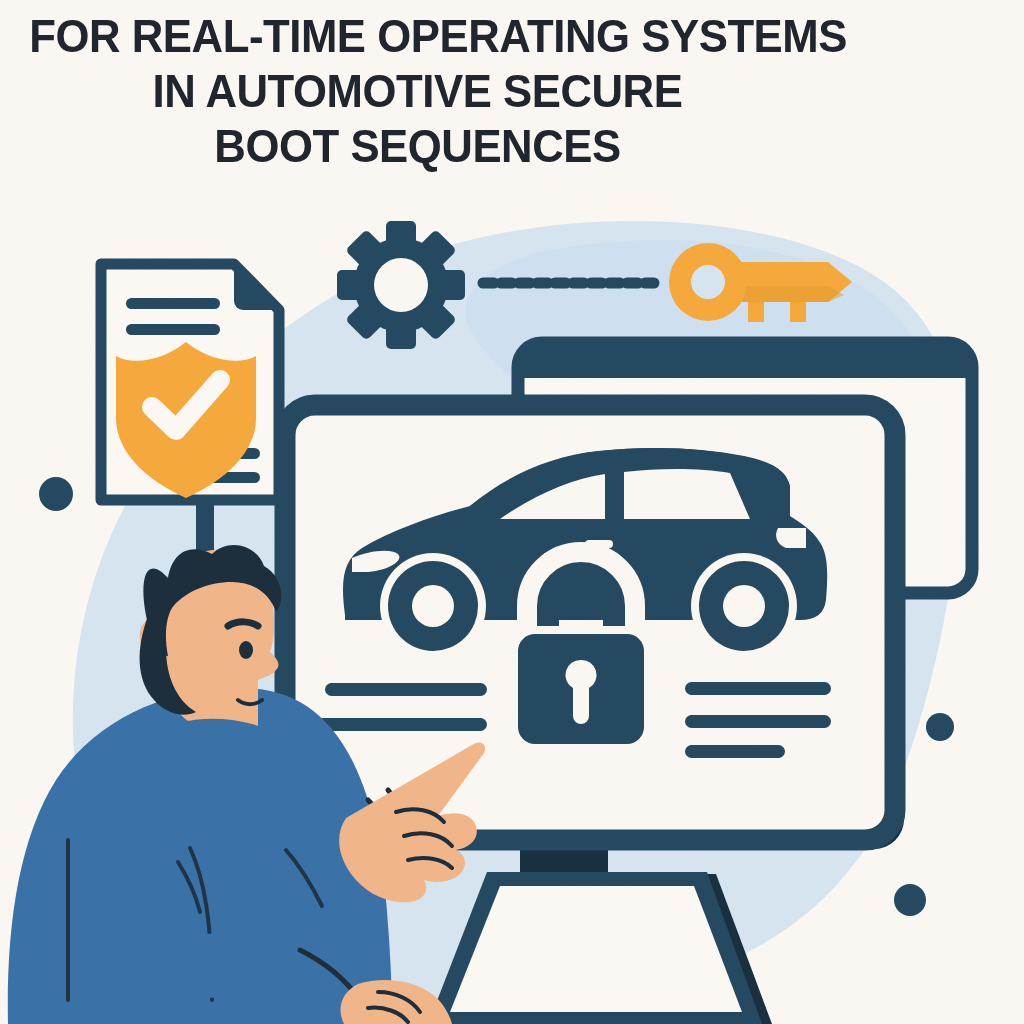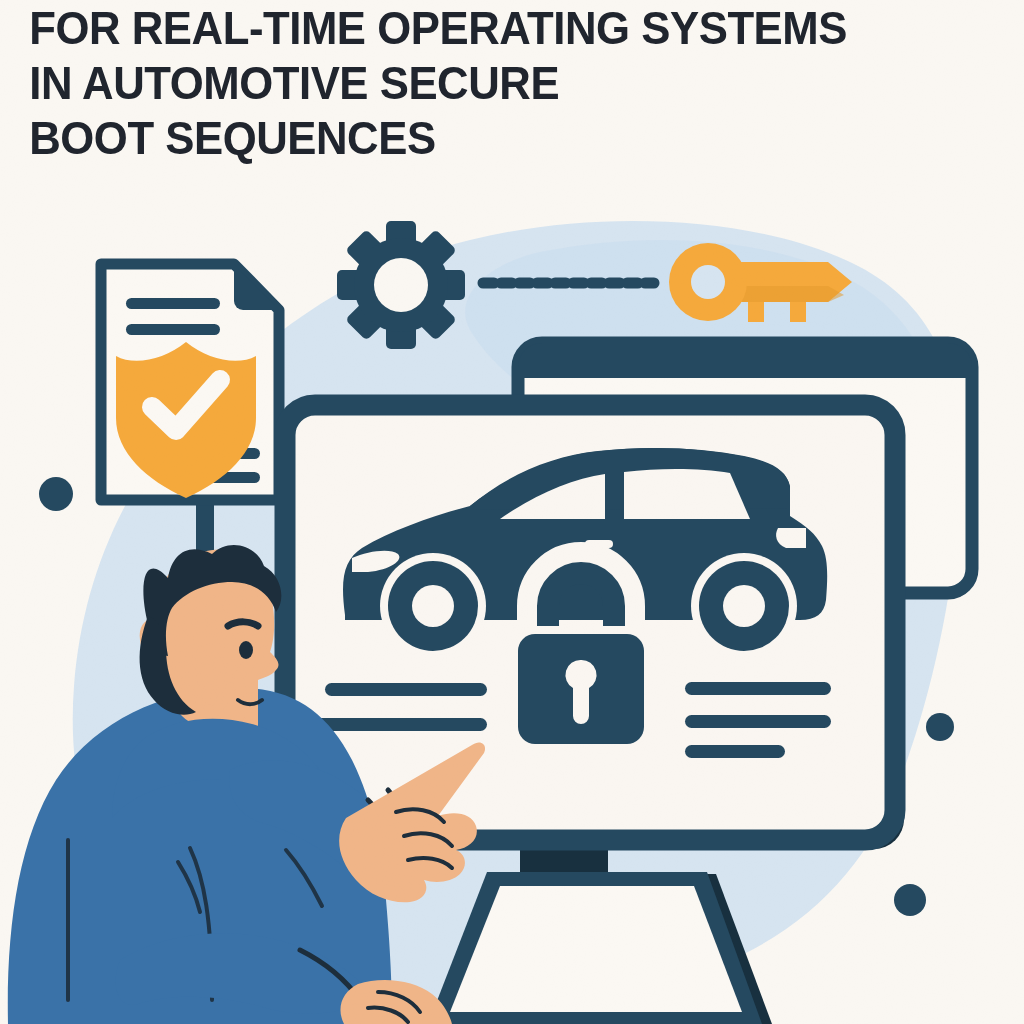--- a/index.html
+++ b/index.html
@@ -6,21 +6,22 @@
   body{
     width:1024px;height:1024px;overflow:hidden;
     background:#FAF7F2;
     font-family:"Liberation Sans", sans-serif;
   }
   #stage{position:relative;width:1024px;height:1024px;overflow:hidden;background:#FAF7F2;}
   #art{position:absolute;inset:0;width:1024px;height:1024px;}
 
   
   #title-block{
-    position:absolute;left:0;top:0;width:835px;
+    position:absolute;left:0;top:8px;width:835px;
+    text-align:center;
     pointer-events:none;
   }
   #title-block .tline{
     display:block;
     font-family:"Liberation Sans", sans-serif;
     font-weight:bold;
     font-size:47px;
     line-height:55px;
     letter-spacing:-0.5px;
     color:#20252E;

